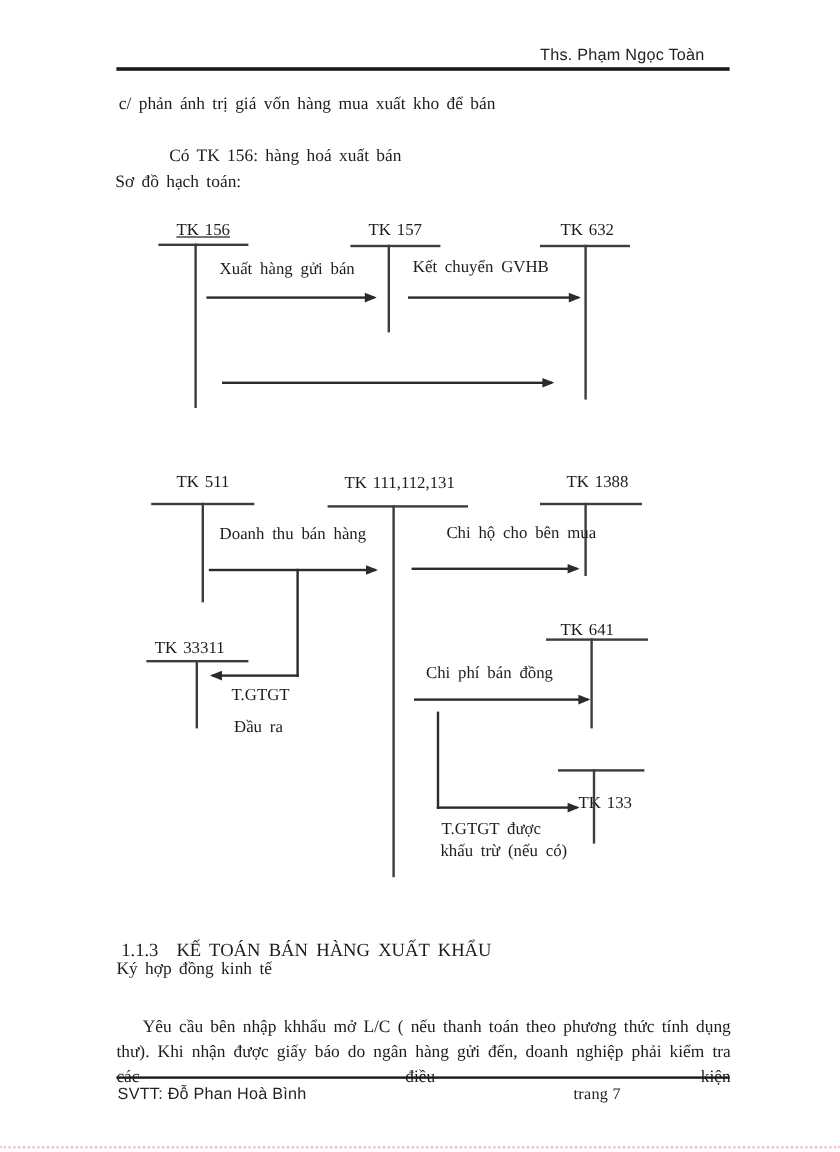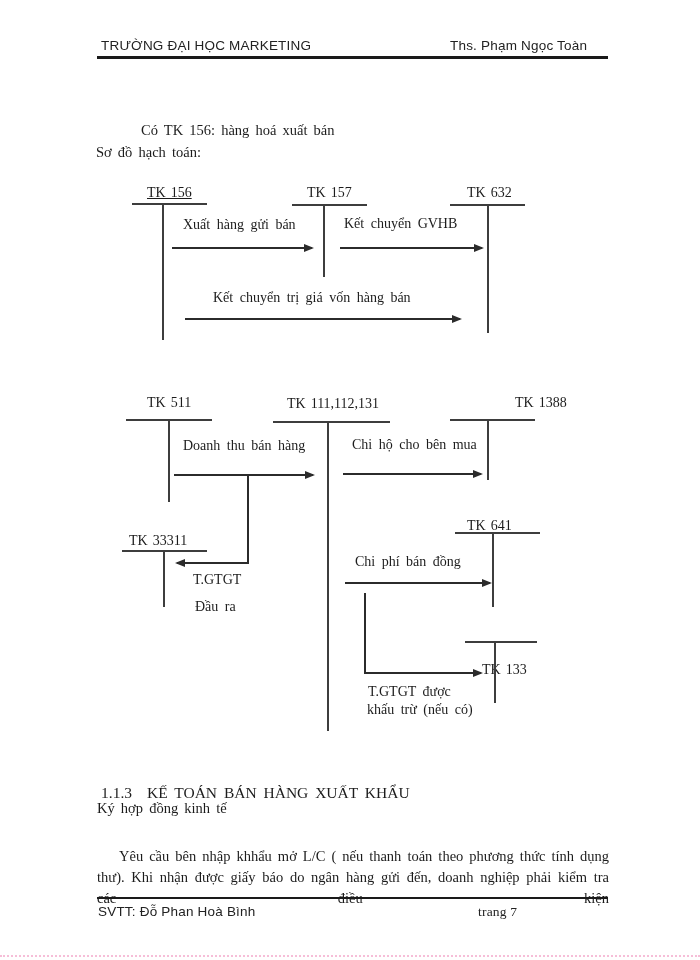--- a/index.html
+++ b/index.html
@@ -39,24 +39,24 @@
   .dotted-edge{
     position:absolute;left:0;top:955px;width:700px;height:0;
     border-top:2px dotted #f6bed8;
   }
 </style>
 </head>
 <body>
 
 <div class="page">
 
-  <span class="t sans hdr" style="left:101px;top:38px;">TRƯỜNG ĐẠI HỌC MARKETING</span>
   <span class="t sans hdr" style="left:450px;top:38px;">Ths. Phạm Ngọc Toàn</span>
   <div class="rule" style="left:97px;top:56px;width:511px;height:3px;"></div>
 
+  <span class="t body14" style="left:99px;top:79px;">c/ phản ánh trị giá vốn hàng mua xuất kho để bán</span>
   <span class="t body14" style="left:141px;top:122px;">Có TK 156: hàng hoá xuất bán</span>
   <span class="t body14" style="left:96px;top:144px;">Sơ đồ hạch toán:</span>
 
   <span class="t dlabel" style="left:147px;top:185px;text-decoration:underline;">TK 156</span>
   <div class="hl" style="left:132px;top:203px;width:75px;"></div>
   <div class="vl" style="left:162px;top:203px;height:137px;"></div>
 
   <span class="t dlabel" style="left:307px;top:185px;">TK 157</span>
   <div class="hl" style="left:292px;top:204px;width:75px;"></div>
   <div class="vl" style="left:323px;top:204px;height:73px;"></div>
@@ -64,41 +64,40 @@
   <span class="t dlabel" style="left:467px;top:185px;">TK 632</span>
   <div class="hl" style="left:450px;top:204px;width:75px;"></div>
   <div class="vl" style="left:487px;top:204px;height:129px;"></div>
 
   <span class="t alabel" style="left:183px;top:217px;">Xuất hàng gửi bán</span>
   <div class="ar right" style="left:172px;top:247px;width:140px;"></div>
 
   <span class="t alabel" style="left:344px;top:216px;">Kết chuyển GVHB</span>
   <div class="ar right" style="left:340px;top:247px;width:142px;"></div>
 
-  <span class="t alabel" style="left:213px;top:290px;">Kết chuyển trị giá vốn hàng bán</span>
   <div class="ar right" style="left:185px;top:318px;width:275px;"></div>
 
   <span class="t dlabel" style="left:147px;top:395px;">TK 511</span>
   <div class="hl" style="left:126px;top:419px;width:86px;"></div>
   <div class="vl" style="left:168px;top:419px;height:83px;"></div>
 
   <span class="t dlabel" style="left:287px;top:396px;">TK 111,112,131</span>
   <div class="hl" style="left:273px;top:421px;width:117px;"></div>
   <div class="vl" style="left:327px;top:421px;height:310px;"></div>
 
-  <span class="t dlabel" style="left:472px;top:395px;margin-left:43px;">TK 1388</span>
+  <span class="t dlabel" style="left:472px;top:395px;">TK 1388</span>
   <div class="hl" style="left:450px;top:419px;width:85px;"></div>
   <div class="vl" style="left:487px;top:419px;height:61px;"></div>
 
   <span class="t alabel" style="left:183px;top:438px;">Doanh thu bán hàng</span>
   <div class="ar right" style="left:174px;top:474px;width:139px;"></div>
   <div class="vl" style="left:247px;top:474px;height:90px;background:#2b2b2b;"></div>
   <div class="ar left" style="left:177px;top:562px;width:72px;"></div>
 
-  <span class="t alabel" style="left:352px;top:437px;">Chi hộ cho bên mua</span>
+  <span class="t alabel" style="left:372px;top:437px;">Chi hộ cho bên mua</span>
   <div class="ar right" style="left:343px;top:473px;width:138px;"></div>
 
   <span class="t dlabel" style="left:129px;top:533px;">TK 33311</span>
   <div class="hl" style="left:122px;top:550px;width:85px;"></div>
   <div class="vl" style="left:163px;top:550px;height:57px;"></div>
   <span class="t alabel" style="left:193px;top:572px;">T.GTGT</span>
   <span class="t alabel" style="left:195px;top:599px;">Đầu ra</span>
 
   <span class="t dlabel" style="left:467px;top:518px;">TK 641</span>
   <div class="hl" style="left:455px;top:532px;width:85px;"></div>

